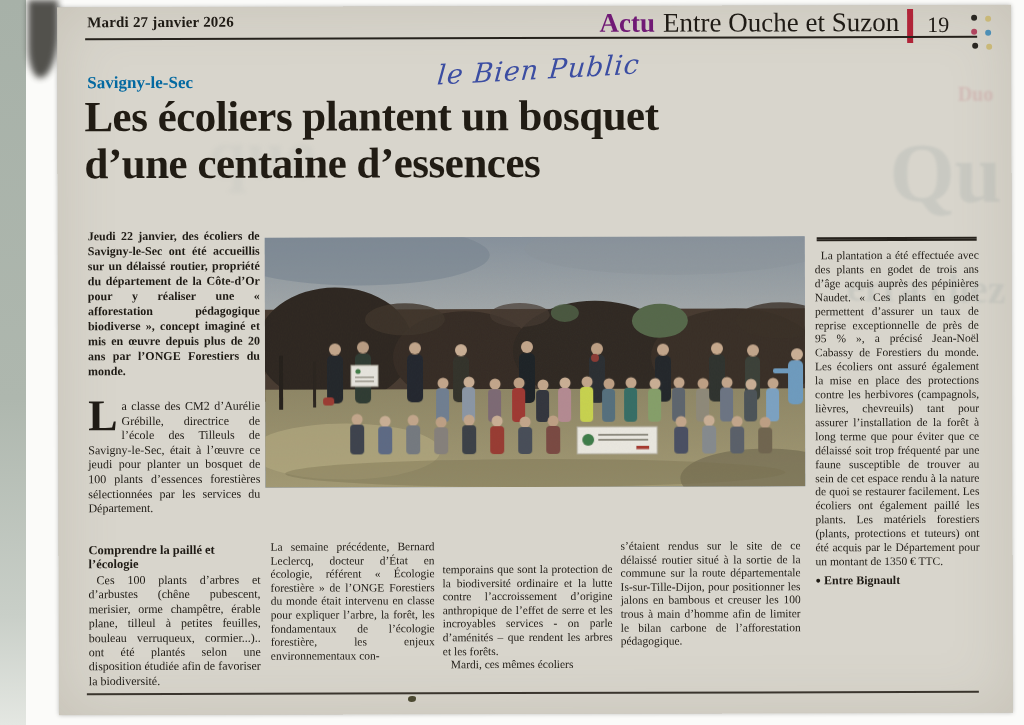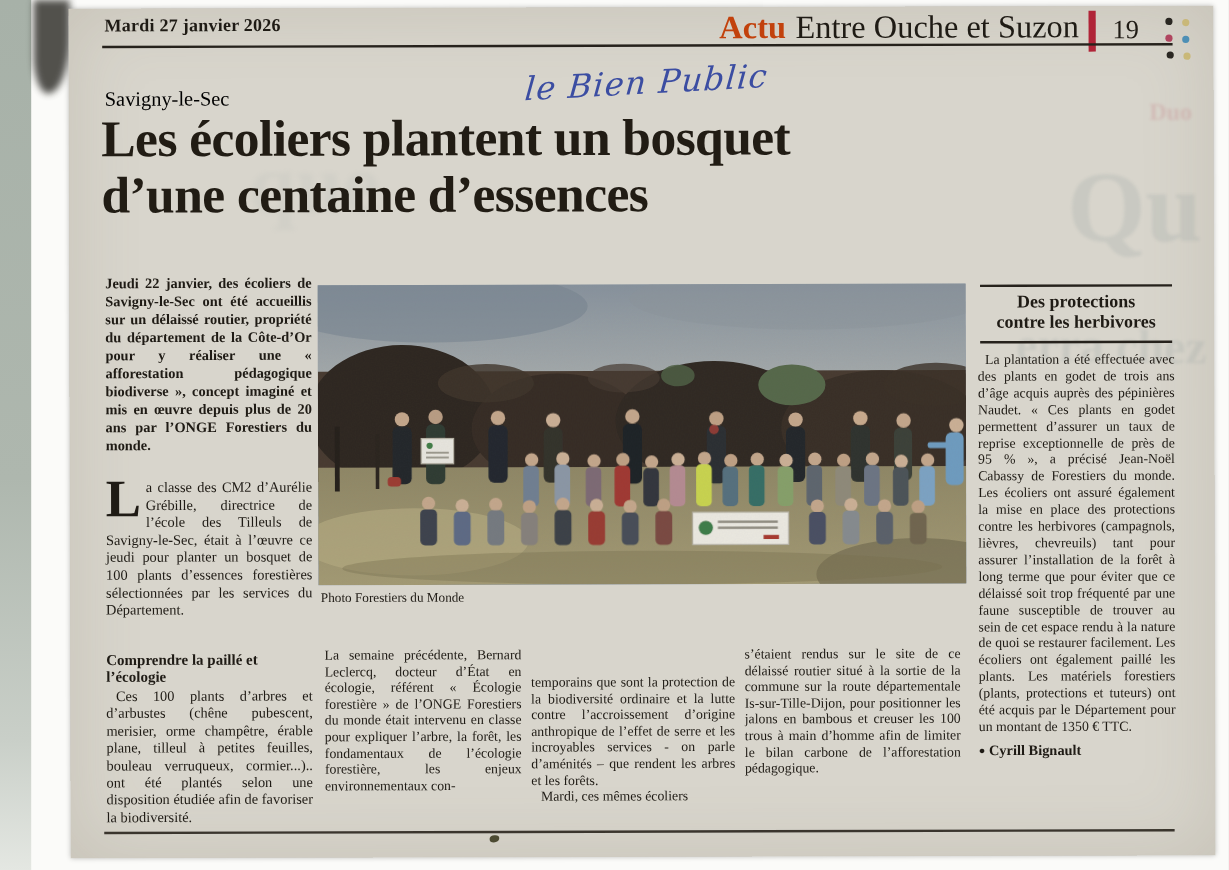--- a/index.html
+++ b/index.html
@@ -14,21 +14,21 @@
     background:#35342f;border-radius:0 0 60% 40%;filter:blur(3px);opacity:.85;}
 
   
   .paper{position:absolute;left:58px;top:6px;width:954px;height:708px;
     background:#d8d5cc;transform:rotate(-0.15deg);
     box-shadow:0 0 4px rgba(0,0,0,.25), inset 0 0 60px rgba(120,110,90,.18);}
 
   
   .hdr-date{position:absolute;left:30px;top:7px;font-size:15px;font-weight:bold;letter-spacing:.2px;}
   .hdr-right{position:absolute;right:112px;top:2px;font-size:27px;white-space:nowrap;}
-  .hdr-section{color:#c2410c;font-weight:bold;margin-right:8px;}
+  .hdr-section{color:#701a75;font-weight:bold;margin-right:8px;}
   .hdr-bar{position:absolute;right:98px;top:4px;width:6px;height:34px;background:#b02438;}
   .hdr-page{position:absolute;right:62px;top:7px;font-size:22px;}
   .hdr-rule{position:absolute;left:28px;top:31px;width:892px;height:2px;background:#26221c;}
   .reg-dots{position:absolute;right:14px;top:10px;width:26px;height:40px;}
   .reg-dots span{position:absolute;width:6px;height:6px;border-radius:50%;}
   .d1{left:0;top:0;background:#2a2722;} .d2{left:14px;top:1px;background:#c9b878;}
   .d3{left:0;top:14px;background:#b0455f;} .d4{left:14px;top:15px;background:#4d8fb5;}
   .d5{left:1px;top:28px;background:#2a2722;} .d6{left:15px;top:29px;background:#c9b878;}
 
   
@@ -38,21 +38,21 @@
 
   
   .ghost{position:absolute;color:#7e8f92;opacity:.16;font-weight:bold;filter:blur(1.2px);pointer-events:none;}
   .ghost-red{color:#b02438;opacity:.14;}
   .g1{right:18px;top:78px;font-size:20px;}
   .g2{right:10px;top:120px;font-size:84px;}
   .g3{right:6px;top:260px;font-size:40px;transform:rotate(1deg);}
   .g4{left:150px;top:108px;font-size:70px;opacity:.07;filter:blur(2px);}
 
   
-  .kicker{position:absolute;left:30px;top:66px;font-size:17px;font-weight:normal;color:#000000;}
+  .kicker{position:absolute;left:30px;top:66px;font-size:17px;font-weight:bold;color:#0369a1;}
   .headline{position:absolute;left:27px;top:86px;width:700px;font-size:43px;line-height:1.1;
     font-weight:bold;color:#211c14;letter-spacing:-.5px;}
 
   
   .bodytext{font-size:11.5px;line-height:13.6px;text-align:justify;}
   .lead-col{position:absolute;left:30px;top:222px;width:172px;font-size:12px;line-height:15px;
     font-weight:bold;text-align:justify;}
   .para2{position:absolute;left:30px;top:392px;width:172px;font-size:12px;line-height:14.6px;text-align:justify;}
   .dropcap{float:left;font-size:44px;line-height:34px;font-weight:bold;padding-right:4px;}
   .subhead{position:absolute;left:30px;top:536px;width:172px;font-size:12.5px;font-weight:bold;line-height:14px;}
@@ -265,44 +265,39 @@
           <circle cx="323" cy="203" r="6" fill="#3e7d49"></circle>
           <rect x="333" y="197" width="50" height="2" fill="#8f8c80"></rect>
           <rect x="333" y="202" width="50" height="2" fill="#8f8c80"></rect>
           <rect x="371" y="209" width="13" height="3.5" fill="#a8382f"></rect>
         </g>
         <rect x="0" y="0" width="540" height="250" filter="url(#noise)" opacity="0.5"></rect>
       </svg>
     </div>
 
     <div class="caption">
-      <span class="credit">Photo Forestiers du Monde</span>
     </div>
 
     <div class="col col2 bodytext">
       <p>La semaine précédente, Bernard Leclercq, docteur d’État en écologie, référent « Écologie forestière » de l’ONGE Forestiers du monde était intervenu en classe pour expliquer l’arbre, la forêt, les fondamentaux de l’écologie forestière, les enjeux environnementaux con-</p>
     </div>
     <div class="col col3 bodytext">
       <p>temporains que sont la protection de la biodiversité ordinaire et la lutte contre l’accroissement d’origine anthropique de l’effet de serre et les incroyables services - on parle d’aménités – que rendent les arbres et les forêts.</p>
       <p class="p2">Mardi, ces mêmes écoliers</p>
     </div>
     <div class="col col4 bodytext">
       <p>s’étaient rendus sur le site de ce délaissé routier situé à la sortie de la commune sur la route départementale Is-sur-Tille-Dijon, pour positionner les jalons en bambous et creuser les 100 trous à main d’homme afin de limiter le bilan carbone de l’afforestation pédagogique.</p>
     </div>
 
     <div class="sidebar">
       <div class="sb-rule"></div>
-      <div class="sb-title">
-        <span>Des protections</span><br>
-        <span>contre les herbivores</span>
-      </div>
       <div class="sb-rule"></div>
       <div class="sb-body">La plantation a été effectuée avec des plants en godet de trois ans d’âge acquis auprès des pépinières Naudet. « Ces plants en godet permettent d’assurer un taux de reprise exceptionnelle de près de 95 % », a précisé Jean-Noël Cabassy de Forestiers du monde. Les écoliers ont assuré également la mise en place des protections contre les herbivores (campagnols, lièvres, chevreuils) tant pour assurer l’installation de la forêt à long terme que pour éviter que ce délaissé soit trop fréquenté par une faune susceptible de trouver au sein de cet espace rendu à la nature de quoi se restaurer facilement. Les écoliers ont également paillé les plants. Les matériels forestiers (plants, protections et tuteurs) ont été acquis par le Département pour un montant de 1350 € TTC.</div>
       <div class="sb-byline">
-        <span class="sb-bullet">●</span><span>Cyrill Bignault</span>
+        <span class="sb-bullet">●</span><span>Entre Bignault</span>
       </div>
     </div>
 
     <div class="bottom-rule"></div>
   </div>
 
   <div class="speck"></div>
 </div>
 
 </body></html>

